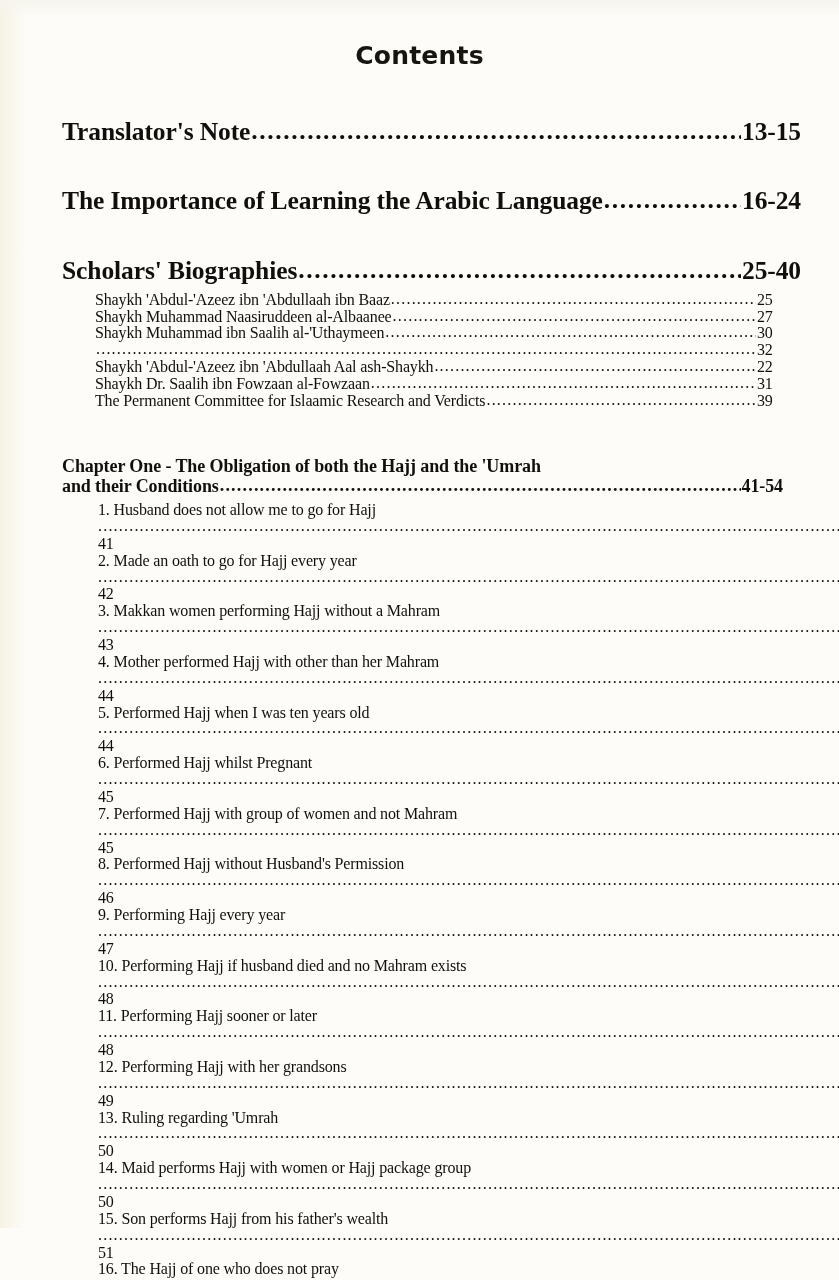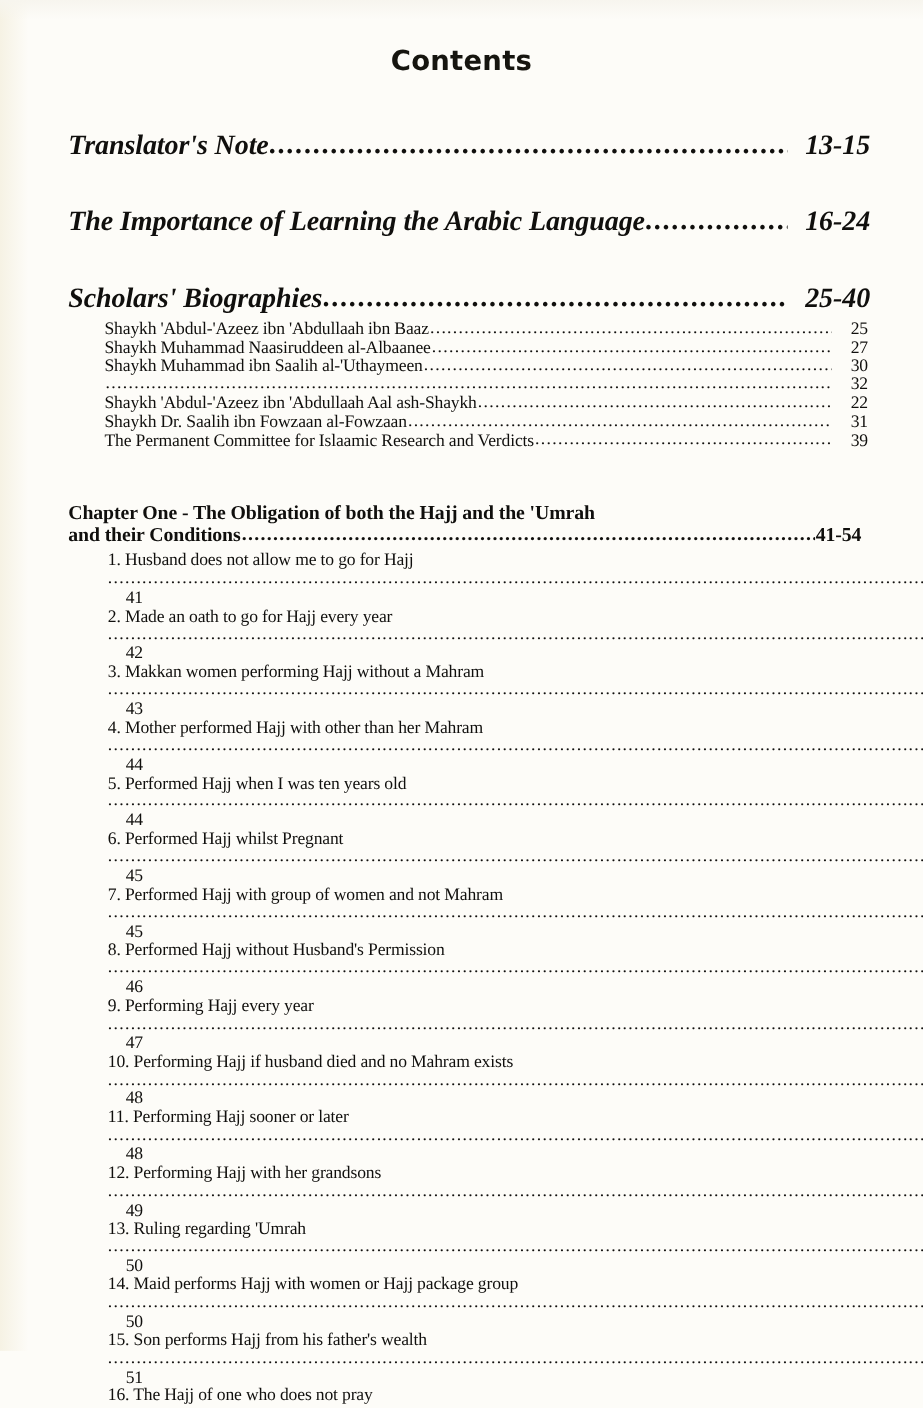--- a/index.html
+++ b/index.html
@@ -69,33 +69,32 @@
     margin: 0 1px;
     position: relative;
     bottom: 1px;
   }
   .row .leader::after {
     content: "........................................................................................................................................................";
     letter-spacing: 1.2px;
   }
   .row .pagenum {
     flex: 0 0 auto;
-    text-align: right;
+    text-align: left;
     white-space: nowrap;
   }
 
   
   .major {
     font-weight: bold;
     font-size: 25.5px;
     line-height: 1.12;
     padding-left: 62px;
-    padding-right: 48px;
+    padding-right: 23px;
     letter-spacing: -0.1px;
-    font-style: italic;
   }
   .major .pagenum { min-width: 74px; }
   .major .leader::after { letter-spacing: 1.6px; }
 
   .major-spacer-1 { height: 48px; }
   .major-spacer-2 { height: 40px; }
   .major-spacer-3 { height: 42px; }
   .major-spacer-4 { height: 46px; }
 
   

